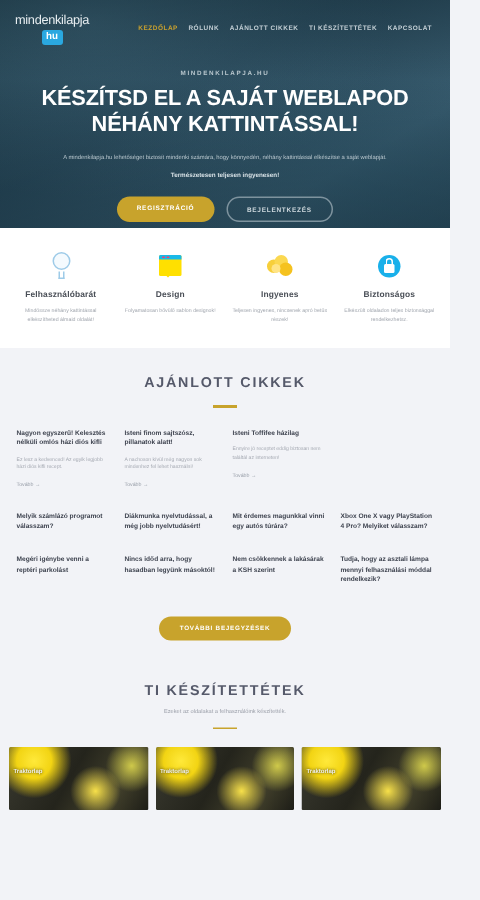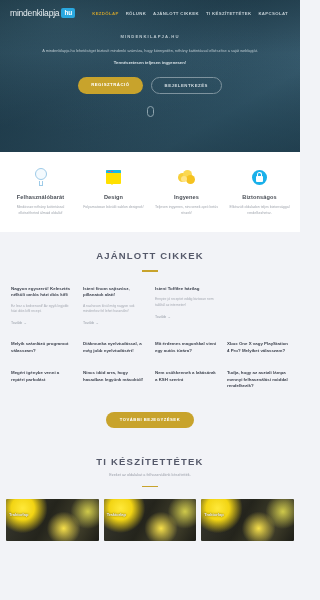--- a/index.html
+++ b/index.html
@@ -24,21 +24,21 @@
   .hero::after {
     content: ""; position: absolute; inset: 0;
     background: linear-gradient(180deg, rgba(16,38,48,0.35) 0%, rgba(16,38,48,0.05) 35%, rgba(20,45,58,0.45) 100%);
   }
   .hero > * { position: relative; z-index: 2; }
 
   .topbar {
     display: flex; align-items: center; justify-content: space-between;
     padding: 8px 10px 0 10px;
   }
-  .logo { display: flex; align-items: center; gap: 2px; }
+  .logo { display: flex; align-items: center; gap: 2px; flex-direction: column; }
   .logo-text {
     color: #e8eef1; font-size: 8.5px; letter-spacing: -0.2px;
     font-weight: 400; white-space: nowrap;
   }
   .logo-badge {
     background: #2aa8e0; color: #fff; font-size: 6.5px; font-weight: 700;
     border-radius: 2px; padding: 1.5px 3px; line-height: 1;
   }
   .nav { display: flex; align-items: center; gap: 7px; padding-right: 2px; }
   .nav-item {
@@ -187,20 +187,21 @@
       <nav class="nav">
         <span class="nav-item active">KEZDŐLAP</span>
         <span class="nav-item">RÓLUNK</span>
         <span class="nav-item">AJÁNLOTT CIKKEK</span>
         <span class="nav-item">TI KÉSZÍTETTÉTEK</span>
         <span class="nav-item">KAPCSOLAT</span>
       </nav>
     </div>
 
     <div class="hero-kicker">MINDENKILAPJA.HU</div>
+    <h1 class="hero-title">KÉSZÍTSD EL A SAJÁT WEBLAPOD NÉHÁNY KATTINTÁSSAL!</h1>
     <p class="hero-sub">A mindenkilapja.hu lehetőséget biztosít mindenki számára, hogy könnyedén, néhány kattintással elkészítse a saját weblapját.</p>
     <p class="hero-sub2">Természetesen teljesen ingyenesen!</p>
 
     <div class="hero-btns">
       <span class="btn btn-primary">REGISZTRÁCIÓ</span>
       <span class="btn btn-ghost">BEJELENTKEZÉS</span>
     </div>
 
     <div class="scroll-ind"><span></span></div>
   </section>

